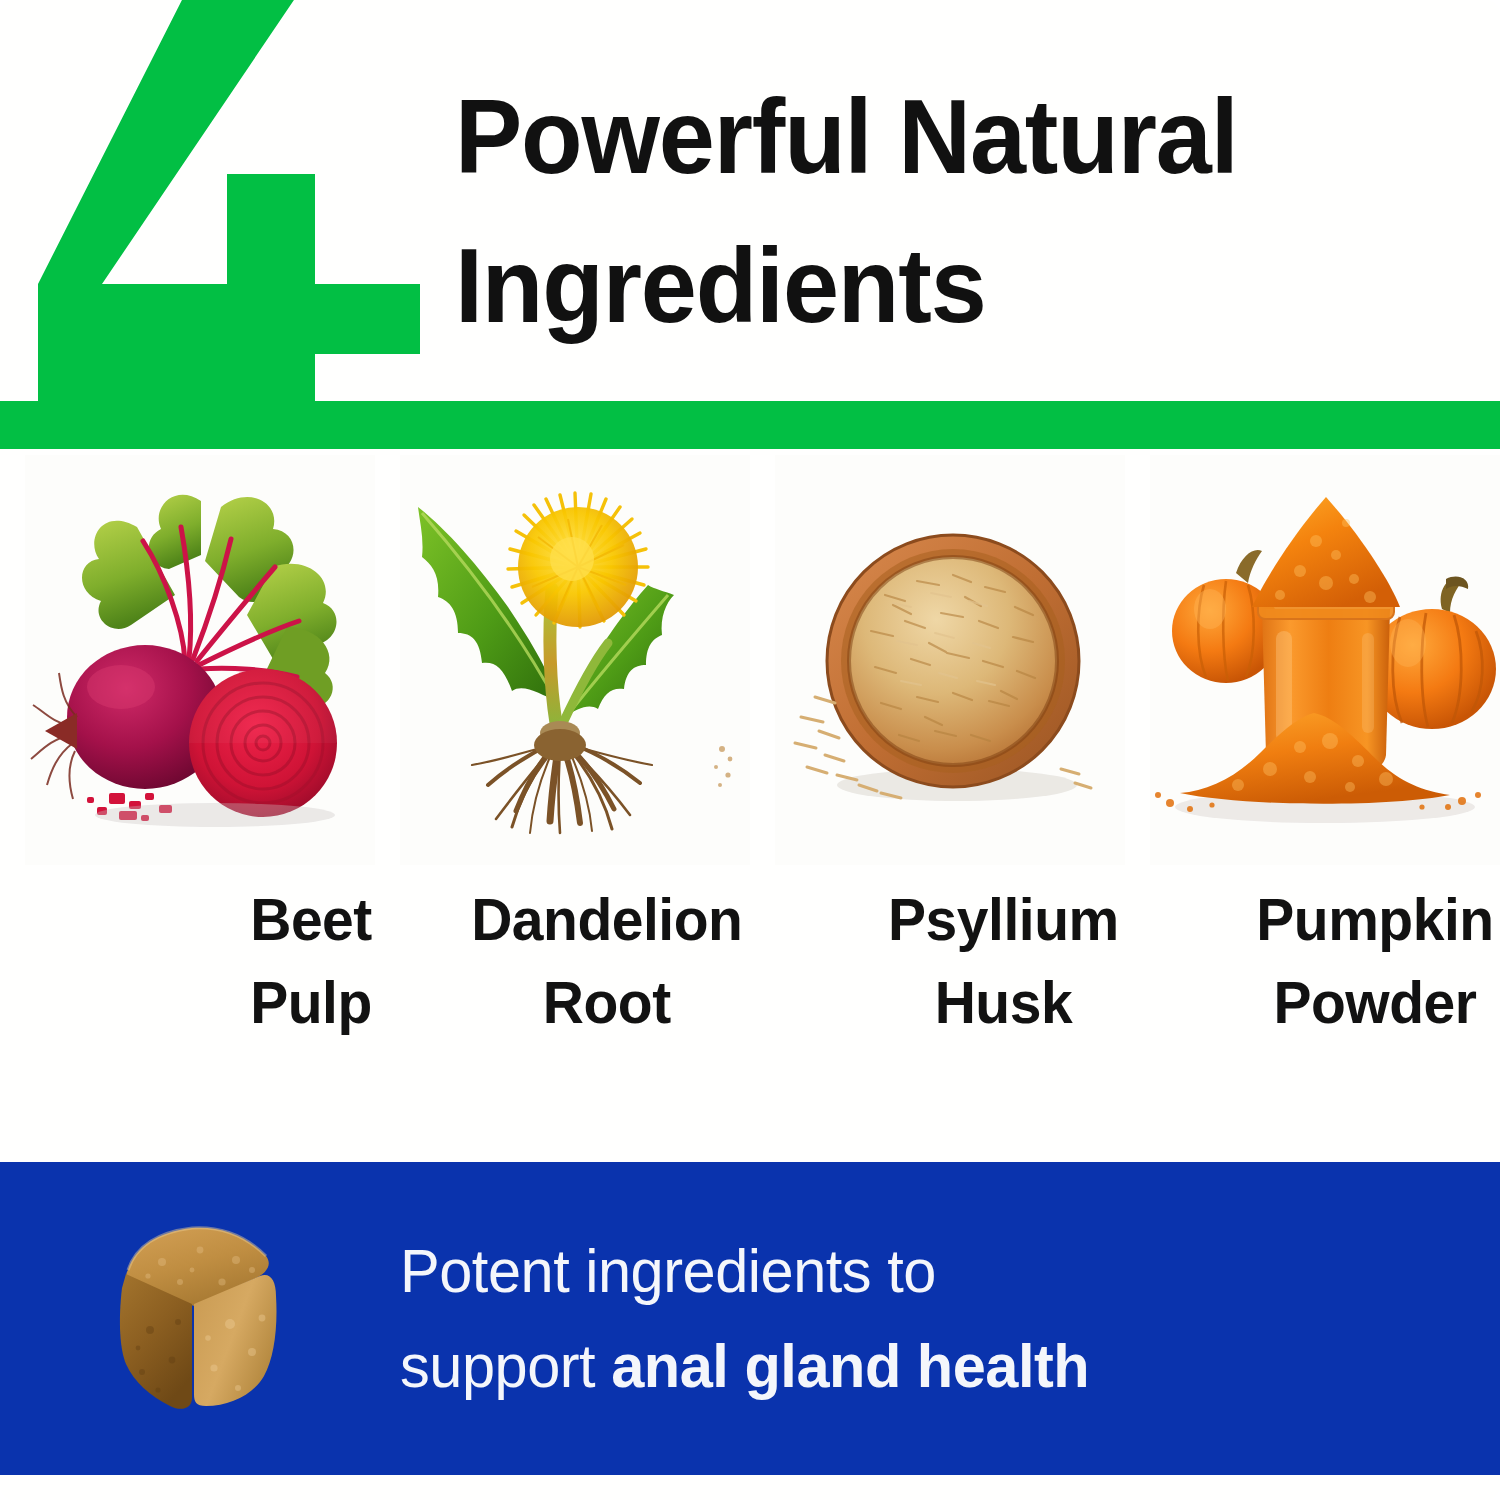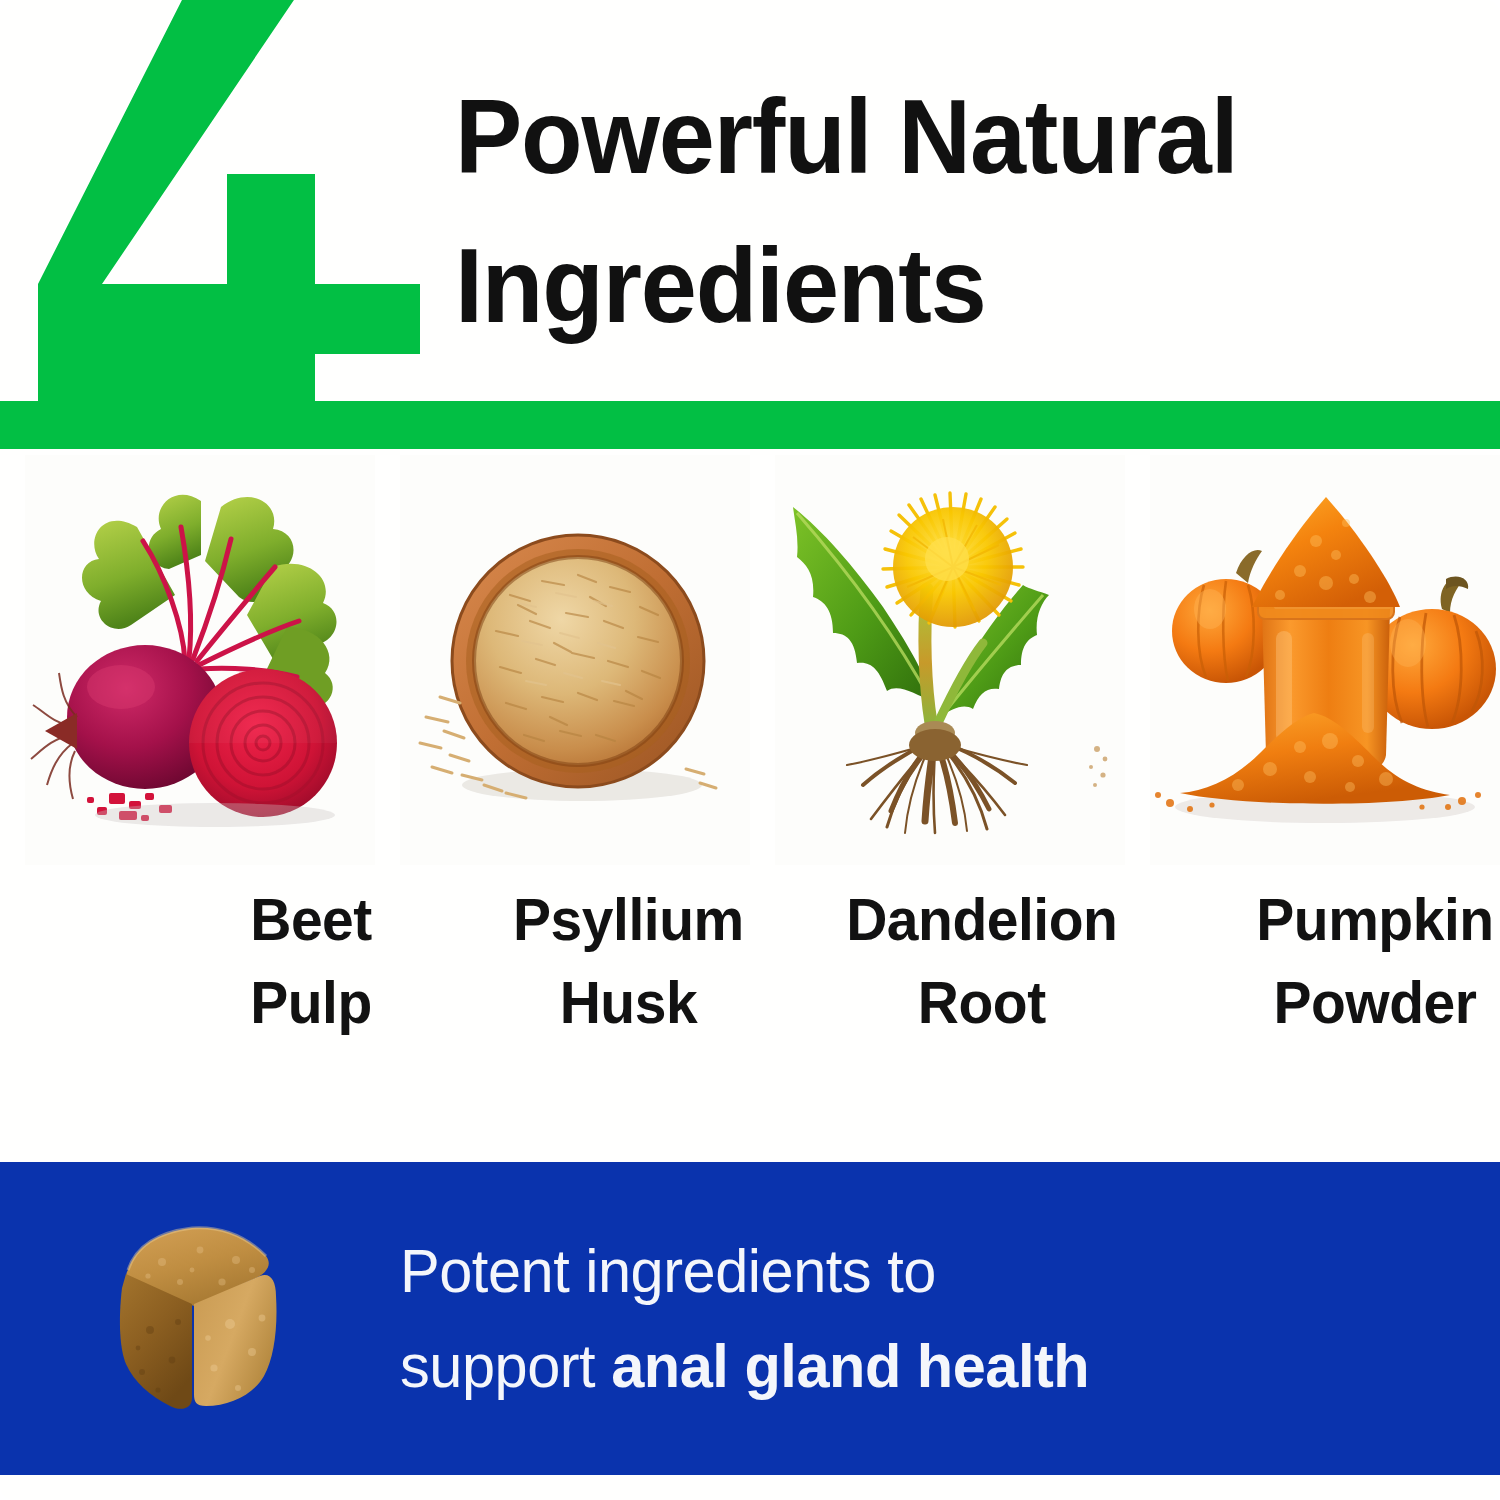--- a/index.html
+++ b/index.html
@@ -235,108 +235,20 @@
             <rect x="62" y="342" width="7" height="6" rx="2"></rect>
             <rect x="116" y="360" width="8" height="6" rx="2"></rect>
           </g>
 
           <ellipse cx="190" cy="360" rx="120" ry="12" fill="#c9c4c2" opacity="0.35"></ellipse>
         </svg>
       </div>
       <div class="ing-label">
         <span class="ln">Beet</span>
         <span class="ln">Pulp</span>
-      </div>
-    </div>
-
-    <div class="ing-cell">
-      <div class="ing-thumb">
-        <svg viewBox="0 0 350 410" aria-hidden="true">
-          <defs>
-            <linearGradient id="bowlRim" x1="0" y1="0" x2="1" y2="1">
-              <stop offset="0%" stop-color="#d98a4e"></stop>
-              <stop offset="50%" stop-color="#c06e33"></stop>
-              <stop offset="100%" stop-color="#9a5523"></stop>
-            </linearGradient>
-            <radialGradient id="huskFill" cx="42%" cy="30%" r="78%">
-              <stop offset="0%" stop-color="#efd7a6"></stop>
-              <stop offset="45%" stop-color="#ddb878"></stop>
-              <stop offset="80%" stop-color="#c98e4c"></stop>
-              <stop offset="100%" stop-color="#b56f31"></stop>
-            </radialGradient>
-          </defs>
-          <ellipse cx="182" cy="330" rx="120" ry="16" fill="#cdc7c1" opacity="0.38"></ellipse>
-
-          <circle cx="178" cy="206" r="126" fill="url(#bowlRim)"></circle>
-          <circle cx="178" cy="206" r="126" fill="none" stroke="#8c4b1d" stroke-width="3"></circle>
-          <circle cx="178" cy="206" r="112" fill="#a8601f" opacity="0.55"></circle>
-
-          <circle cx="178" cy="206" r="104" fill="url(#huskFill)"></circle>
-
-          <g stroke="#b5823f" stroke-width="2.2" stroke-linecap="round" opacity="0.62">
-            <path d="M110,140 l20,6"></path>
-              <path d="M142,126 l22,4"></path>
-              <path d="M178,120 l18,7"></path>
-            <path d="M210,132 l20,5"></path>
-              <path d="M240,152 l18,8"></path>
-              <path d="M96,176 l22,5"></path>
-            <path d="M130,166 l20,7"></path>
-              <path d="M166,158 l22,4"></path>
-              <path d="M204,166 l19,7"></path>
-            <path d="M238,182 l20,5"></path>
-              <path d="M100,212 l21,6"></path>
-              <path d="M136,204 l19,6"></path>
-            <path d="M172,198 l22,5"></path>
-              <path d="M208,206 l20,6"></path>
-              <path d="M242,216 l18,7"></path>
-            <path d="M106,248 l20,6"></path>
-              <path d="M142,242 l21,5"></path>
-              <path d="M178,238 l19,7"></path>
-            <path d="M214,246 l20,5"></path>
-              <path d="M124,280 l20,6"></path>
-              <path d="M160,276 l21,5"></path>
-            <path d="M196,280 l19,6"></path>
-              <path d="M118,150 l18,9"></path>
-              <path d="M190,142 l16,9"></path>
-            <path d="M154,188 l17,9"></path>
-              <path d="M226,236 l16,8"></path>
-              <path d="M150,262 l17,8"></path>
-          </g>
-          <g stroke="#e2c38e" stroke-width="2" stroke-linecap="round" opacity="0.7">
-            <path d="M118,148 l18,4"></path>
-              <path d="M156,138 l20,4"></path>
-              <path d="M194,146 l18,5"></path>
-            <path d="M122,186 l20,4"></path>
-              <path d="M160,178 l19,5"></path>
-              <path d="M198,188 l17,5"></path>
-            <path d="M126,226 l20,4"></path>
-              <path d="M164,218 l18,5"></path>
-              <path d="M202,226 l18,4"></path>
-          </g>
-
-          <circle cx="178" cy="206" r="104" fill="none" stroke="#7e3f12" stroke-width="4" opacity="0.5"></circle>
-
-          <g stroke="#d6ae72" stroke-width="3" stroke-linecap="round">
-            <path d="M40,242 l20,6"></path>
-              <path d="M26,262 l22,5"></path>
-              <path d="M44,276 l20,7"></path>
-            <path d="M20,288 l21,5"></path>
-              <path d="M50,300 l19,6"></path>
-              <path d="M32,312 l20,6"></path>
-            <path d="M62,320 l20,5"></path>
-              <path d="M84,330 l18,6"></path>
-              <path d="M106,338 l20,5"></path>
-            <path d="M286,314 l18,5"></path>
-              <path d="M300,328 l16,5"></path>
-          </g>
-        </svg>
-      </div>
-      <div class="ing-label">
-        <span class="ln">Psyllium</span>
-        <span class="ln">Husk</span>
       </div>
     </div>
 
     <div class="ing-cell">
       <div class="ing-thumb">
         <svg viewBox="0 0 350 410" aria-hidden="true">
           <defs>
             <radialGradient id="flowerG" cx="45%" cy="38%" r="62%">
               <stop offset="0%" stop-color="#ffe24a"></stop>
               <stop offset="55%" stop-color="#f9c700"></stop>
@@ -443,20 +355,108 @@
       <div class="ing-label">
         <span class="ln">Dandelion</span>
         <span class="ln">Root</span>
       </div>
     </div>
 
     <div class="ing-cell">
       <div class="ing-thumb">
         <svg viewBox="0 0 350 410" aria-hidden="true">
           <defs>
+            <linearGradient id="bowlRim" x1="0" y1="0" x2="1" y2="1">
+              <stop offset="0%" stop-color="#d98a4e"></stop>
+              <stop offset="50%" stop-color="#c06e33"></stop>
+              <stop offset="100%" stop-color="#9a5523"></stop>
+            </linearGradient>
+            <radialGradient id="huskFill" cx="42%" cy="30%" r="78%">
+              <stop offset="0%" stop-color="#efd7a6"></stop>
+              <stop offset="45%" stop-color="#ddb878"></stop>
+              <stop offset="80%" stop-color="#c98e4c"></stop>
+              <stop offset="100%" stop-color="#b56f31"></stop>
+            </radialGradient>
+          </defs>
+          <ellipse cx="182" cy="330" rx="120" ry="16" fill="#cdc7c1" opacity="0.38"></ellipse>
+
+          <circle cx="178" cy="206" r="126" fill="url(#bowlRim)"></circle>
+          <circle cx="178" cy="206" r="126" fill="none" stroke="#8c4b1d" stroke-width="3"></circle>
+          <circle cx="178" cy="206" r="112" fill="#a8601f" opacity="0.55"></circle>
+
+          <circle cx="178" cy="206" r="104" fill="url(#huskFill)"></circle>
+
+          <g stroke="#b5823f" stroke-width="2.2" stroke-linecap="round" opacity="0.62">
+            <path d="M110,140 l20,6"></path>
+              <path d="M142,126 l22,4"></path>
+              <path d="M178,120 l18,7"></path>
+            <path d="M210,132 l20,5"></path>
+              <path d="M240,152 l18,8"></path>
+              <path d="M96,176 l22,5"></path>
+            <path d="M130,166 l20,7"></path>
+              <path d="M166,158 l22,4"></path>
+              <path d="M204,166 l19,7"></path>
+            <path d="M238,182 l20,5"></path>
+              <path d="M100,212 l21,6"></path>
+              <path d="M136,204 l19,6"></path>
+            <path d="M172,198 l22,5"></path>
+              <path d="M208,206 l20,6"></path>
+              <path d="M242,216 l18,7"></path>
+            <path d="M106,248 l20,6"></path>
+              <path d="M142,242 l21,5"></path>
+              <path d="M178,238 l19,7"></path>
+            <path d="M214,246 l20,5"></path>
+              <path d="M124,280 l20,6"></path>
+              <path d="M160,276 l21,5"></path>
+            <path d="M196,280 l19,6"></path>
+              <path d="M118,150 l18,9"></path>
+              <path d="M190,142 l16,9"></path>
+            <path d="M154,188 l17,9"></path>
+              <path d="M226,236 l16,8"></path>
+              <path d="M150,262 l17,8"></path>
+          </g>
+          <g stroke="#e2c38e" stroke-width="2" stroke-linecap="round" opacity="0.7">
+            <path d="M118,148 l18,4"></path>
+              <path d="M156,138 l20,4"></path>
+              <path d="M194,146 l18,5"></path>
+            <path d="M122,186 l20,4"></path>
+              <path d="M160,178 l19,5"></path>
+              <path d="M198,188 l17,5"></path>
+            <path d="M126,226 l20,4"></path>
+              <path d="M164,218 l18,5"></path>
+              <path d="M202,226 l18,4"></path>
+          </g>
+
+          <circle cx="178" cy="206" r="104" fill="none" stroke="#7e3f12" stroke-width="4" opacity="0.5"></circle>
+
+          <g stroke="#d6ae72" stroke-width="3" stroke-linecap="round">
+            <path d="M40,242 l20,6"></path>
+              <path d="M26,262 l22,5"></path>
+              <path d="M44,276 l20,7"></path>
+            <path d="M20,288 l21,5"></path>
+              <path d="M50,300 l19,6"></path>
+              <path d="M32,312 l20,6"></path>
+            <path d="M62,320 l20,5"></path>
+              <path d="M84,330 l18,6"></path>
+              <path d="M106,338 l20,5"></path>
+            <path d="M286,314 l18,5"></path>
+              <path d="M300,328 l16,5"></path>
+          </g>
+        </svg>
+      </div>
+      <div class="ing-label">
+        <span class="ln">Psyllium</span>
+        <span class="ln">Husk</span>
+      </div>
+    </div>
+
+    <div class="ing-cell">
+      <div class="ing-thumb">
+        <svg viewBox="0 0 350 410" aria-hidden="true">
+          <defs>
             <linearGradient id="jarG" x1="0" y1="0" x2="1" y2="0">
               <stop offset="0%" stop-color="#e07415"></stop>
               <stop offset="22%" stop-color="#fb9a2d"></stop>
               <stop offset="52%" stop-color="#ee7e12"></stop>
               <stop offset="82%" stop-color="#f79524"></stop>
               <stop offset="100%" stop-color="#c95f0a"></stop>
             </linearGradient>
             <linearGradient id="moundG" x1="0" y1="0" x2="0.6" y2="1">
               <stop offset="0%" stop-color="#ffad2a"></stop>
               <stop offset="45%" stop-color="#f4830e"></stop>

